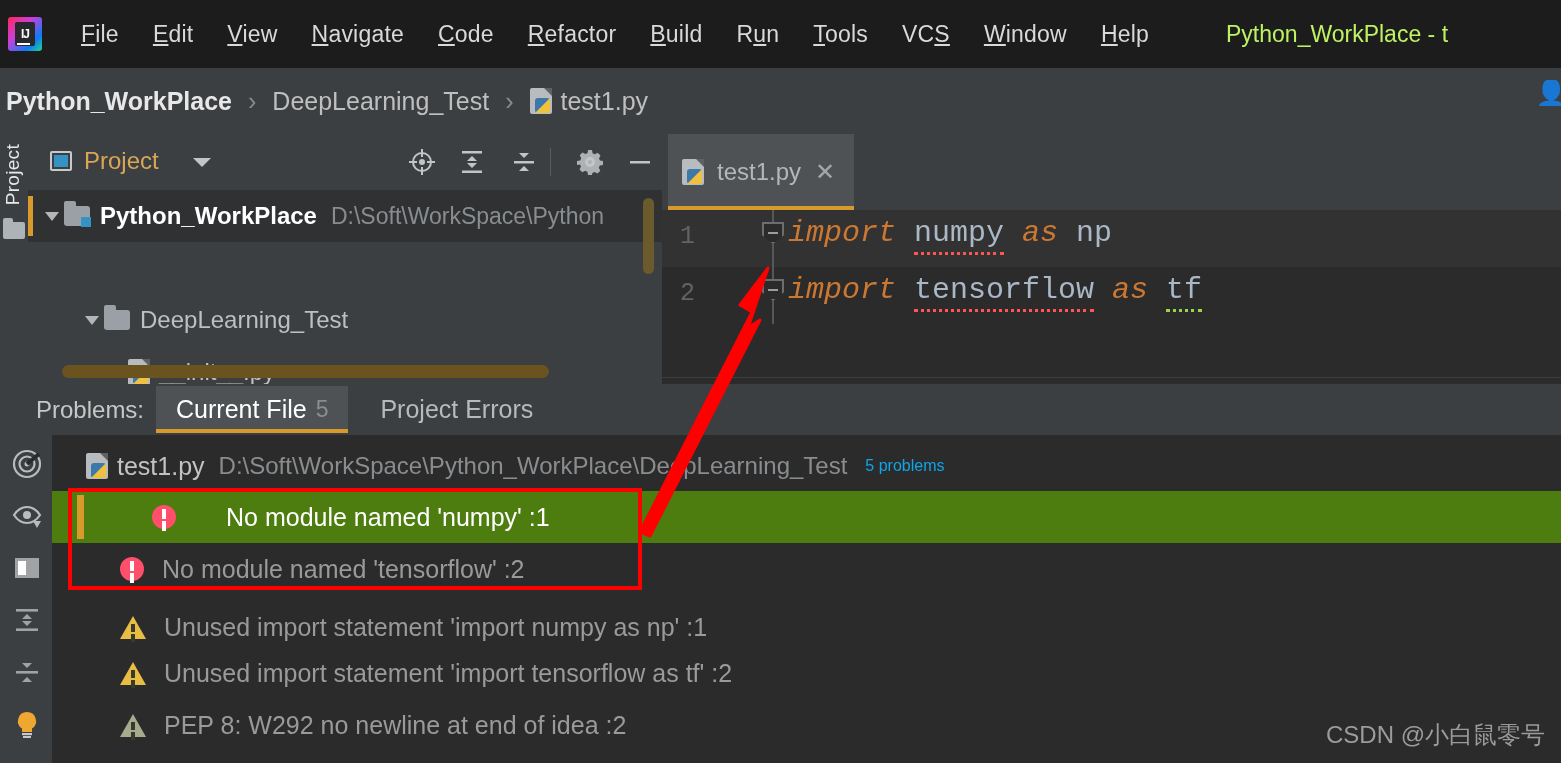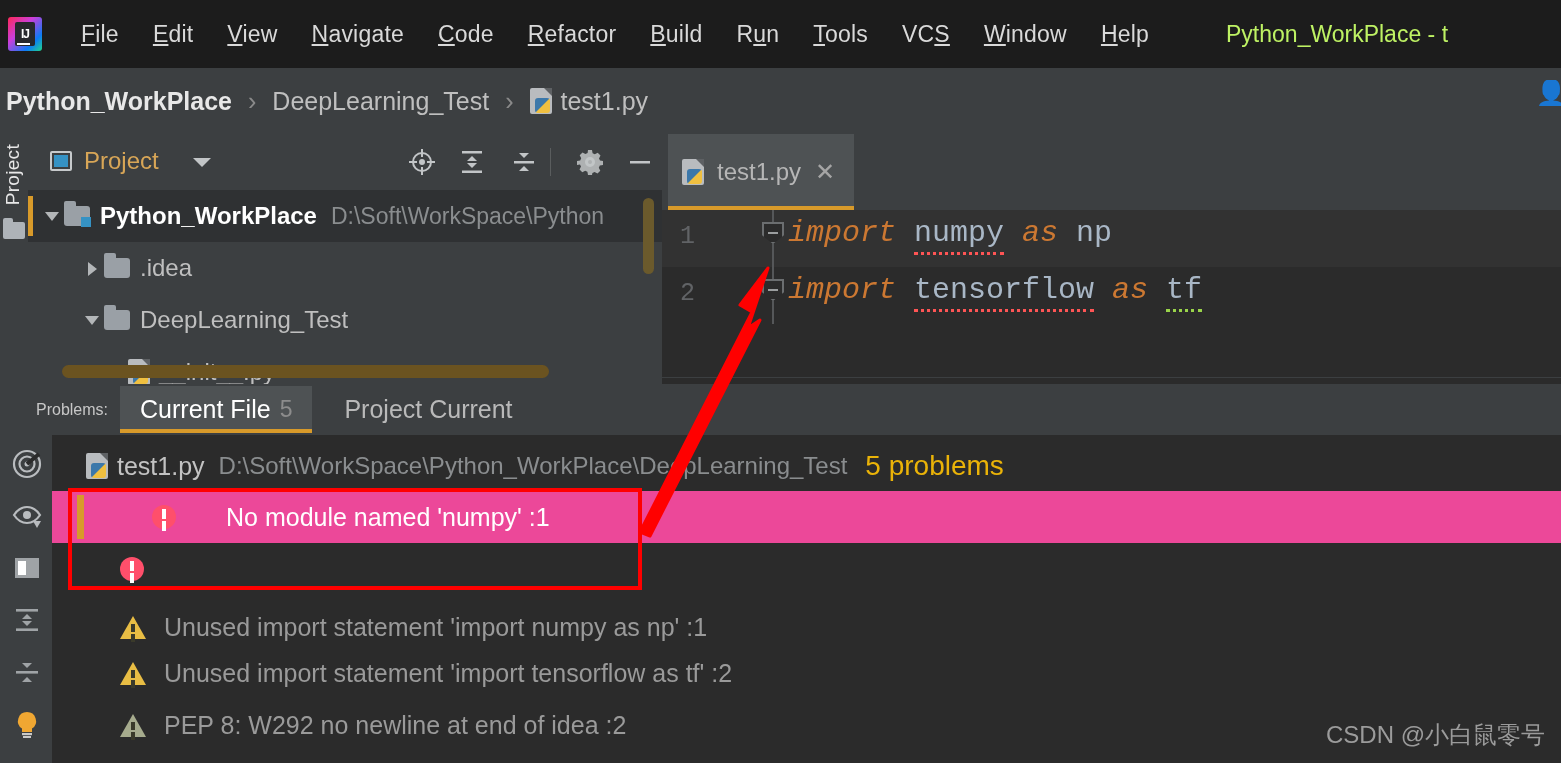--- a/index.html
+++ b/index.html
@@ -172,41 +172,41 @@
     font-size: 30px; white-space: pre; color: #a9b7c6;
   }
   .kw { color: #cc7832; font-style: italic; }
   .sq-red { border-bottom: 3px dotted #ff5555; padding-bottom: 2px; }
   .sq-green { border-bottom: 3px dotted #9ad44a; padding-bottom: 2px; }
   .editor-divider { position:absolute; left:0; top:167px; width:899px; height:1px; background:#3c3f41; }
 
   
   .problems { position: absolute; left: 0; top: 384px; width: 1561px; height: 379px; background: #2b2b2b; }
   .ptabs { position: relative; height: 51px; background: #3c3f41; display: flex; align-items: center; }
-  .plabel { color: #c7c7c7; font-size: 16px; margin-left: 36px; }
+  .plabel { color: #c7c7c7; font-size: 24px; margin-left: 36px; }
   .ptab {
     position: relative; height: 47px; padding: 6px 20px; display: flex; align-items: center;
     color: #b9b9b9; font-size: 25px; margin-left: 12px;
   }
   .ptab.active { background: #4e5254; color: #ffffff; }
   .ptab .cnt { color: #8c8c8c; font-size: 23px; margin-left: 9px; }
   .ptab.active::after { content:""; position:absolute; left:0; right:0; bottom:0; height:4px; background:#d89a2a; }
 
   .pbody { position: relative; height: 328px; background: #2b2b2b; }
   .pside { position: absolute; left: 0; top: 0; width: 52px; height: 328px; background: #3c3f41; }
   .side-ico { position: absolute; left: 12px; width: 30px; height: 30px; }
   .plist { position: absolute; left: 52px; top: 0; right: 0; height: 328px; }
 
   .filerow { position: absolute; left: 0; top: 8px; height: 46px; display: flex; align-items: center; padding-left: 34px; }
   .filerow .fn { color: #c2c2c2; font-size: 25px; }
   .filerow .fp { color: #8a8d8f; font-size: 24px; margin-left: 14px; }
-  .filerow .fc { color: #eab308; font-size: 28px; margin-left: 18px; }
+  .filerow .fc { color: #0ea5e9; font-size: 16px; margin-left: 18px; }
 
   .prow { position: absolute; left: 0; width: 1509px; height: 52px; display: flex; align-items: center; }
-  .prow.selected { background: #ec4899; gap: 32px; }
+  .prow.selected { background: #4d7c0f; gap: 32px; }
   .prow .sel-bar { position:absolute; left:25px; top:4px; width:7px; height:44px; background:#d89a2a; }
   .prow .ptext { font-size: 25px; white-space: nowrap; }
   .prow .ptext.white { color: #ffffff; }
   .prow .ptext.grey { color: #9a9a9a; }
 
   .err-ico {
     position: relative; width: 24px; height: 24px; border-radius: 50%;
     background: #ff4f6b; flex: none;
   }
   .err-ico::after {
@@ -331,26 +331,20 @@
 
       <div class="trow sel-root" style="top:0px">
         <div class="orange-marker"></div>
         <div style="width:16px"></div>
         <span class="tw-chev down"></span>
         <span class="tfolder module"></span>
         <span class="tlabel bold">Python_WorkPlace</span>
         <span class="tpath">D:\Soft\WorkSpace\Python</span>
       </div>
 
-      <div class="trow" style="top:52px">
-        <div style="width:56px"></div>
-        <span class="tw-chev right"></span>
-        <span class="tfolder"></span>
-        <span class="tlabel">.idea</span>
-      </div>
 
       <div class="trow" style="top:104px">
         <div style="width:56px"></div>
         <span class="tw-chev down"></span>
         <span class="tfolder"></span>
         <span class="tlabel">DeepLearning_Test</span>
       </div>
 
       <div class="trow" style="top:156px">
         <div style="width:100px"></div>
@@ -389,21 +383,21 @@
   </div>
 
   <div class="problems">
     <div class="ptabs">
       <div class="plabel">Problems:</div>
       <div class="ptab active">
         <span>Current File</span>
         <span class="cnt">5</span>
       </div>
       <div class="ptab">
-        <span>Project Current</span>
+        <span>Project Errors</span>
       </div>
     </div>
 
     <div class="pbody">
       <div class="pside">
         <div class="side-ico" style="top:14px">
           <svg viewBox="0 0 30 30">
               <circle cx="15" cy="15" r="13" fill="none" stroke="#b9bcbf" stroke-width="2.2"></circle>
               <circle cx="15" cy="15" r="7.5" fill="none" stroke="#b9bcbf" stroke-width="2.2"></circle>
               <circle cx="15" cy="15" r="2.5" fill="#b9bcbf"></circle>
@@ -458,20 +452,21 @@
         <div class="prow selected" style="top:56px">
           <div class="sel-bar"></div>
           <div style="width:68px"></div>
           <span class="err-ico"></span>
           <span class="ptext white" style="margin-left:18px">No module named 'numpy' :1</span>
         </div>
 
         <div class="prow" style="top:108px">
           <div style="width:68px"></div>
           <span class="err-ico"></span>
+          <span class="ptext grey" style="margin-left:18px">No module named 'tensorflow' :2</span>
         </div>
 
         <div class="prow" style="top:166px">
           <div style="width:68px"></div>
           <span class="warn-ico"></span>
           <span class="ptext grey" style="margin-left:18px">Unused import statement 'import numpy as np' :1</span>
         </div>
 
         <div class="prow" style="top:212px">
           <div style="width:68px"></div>

